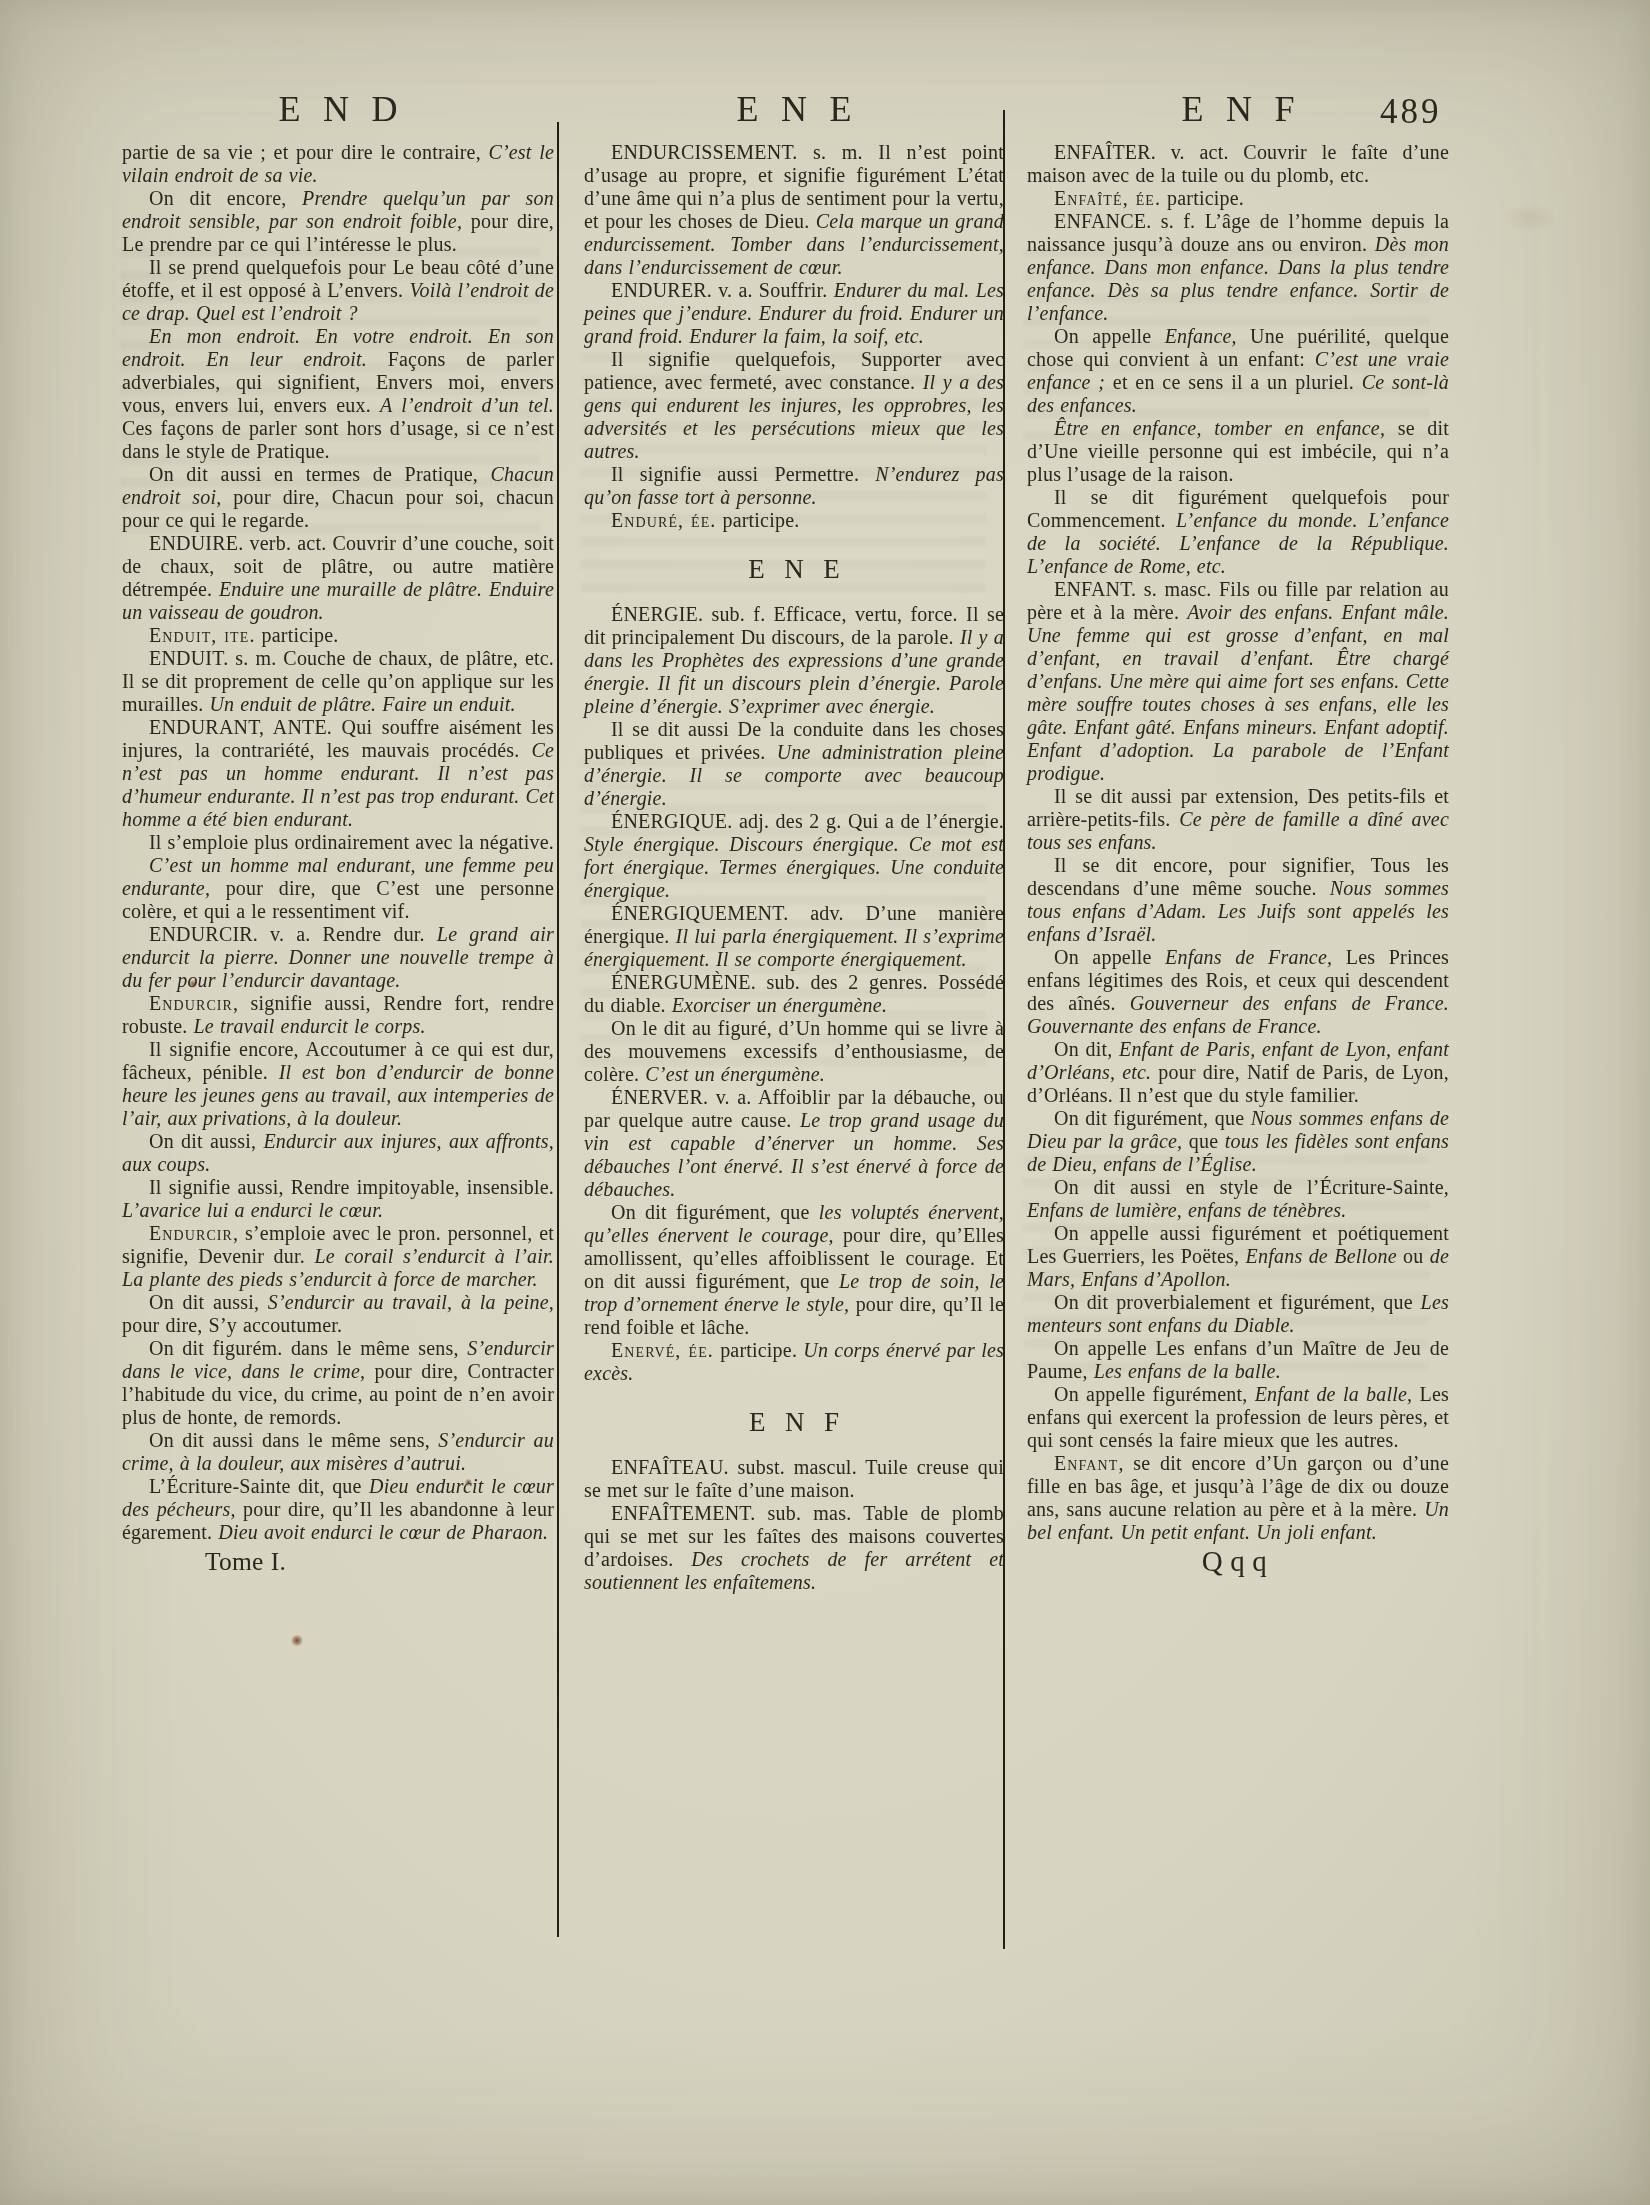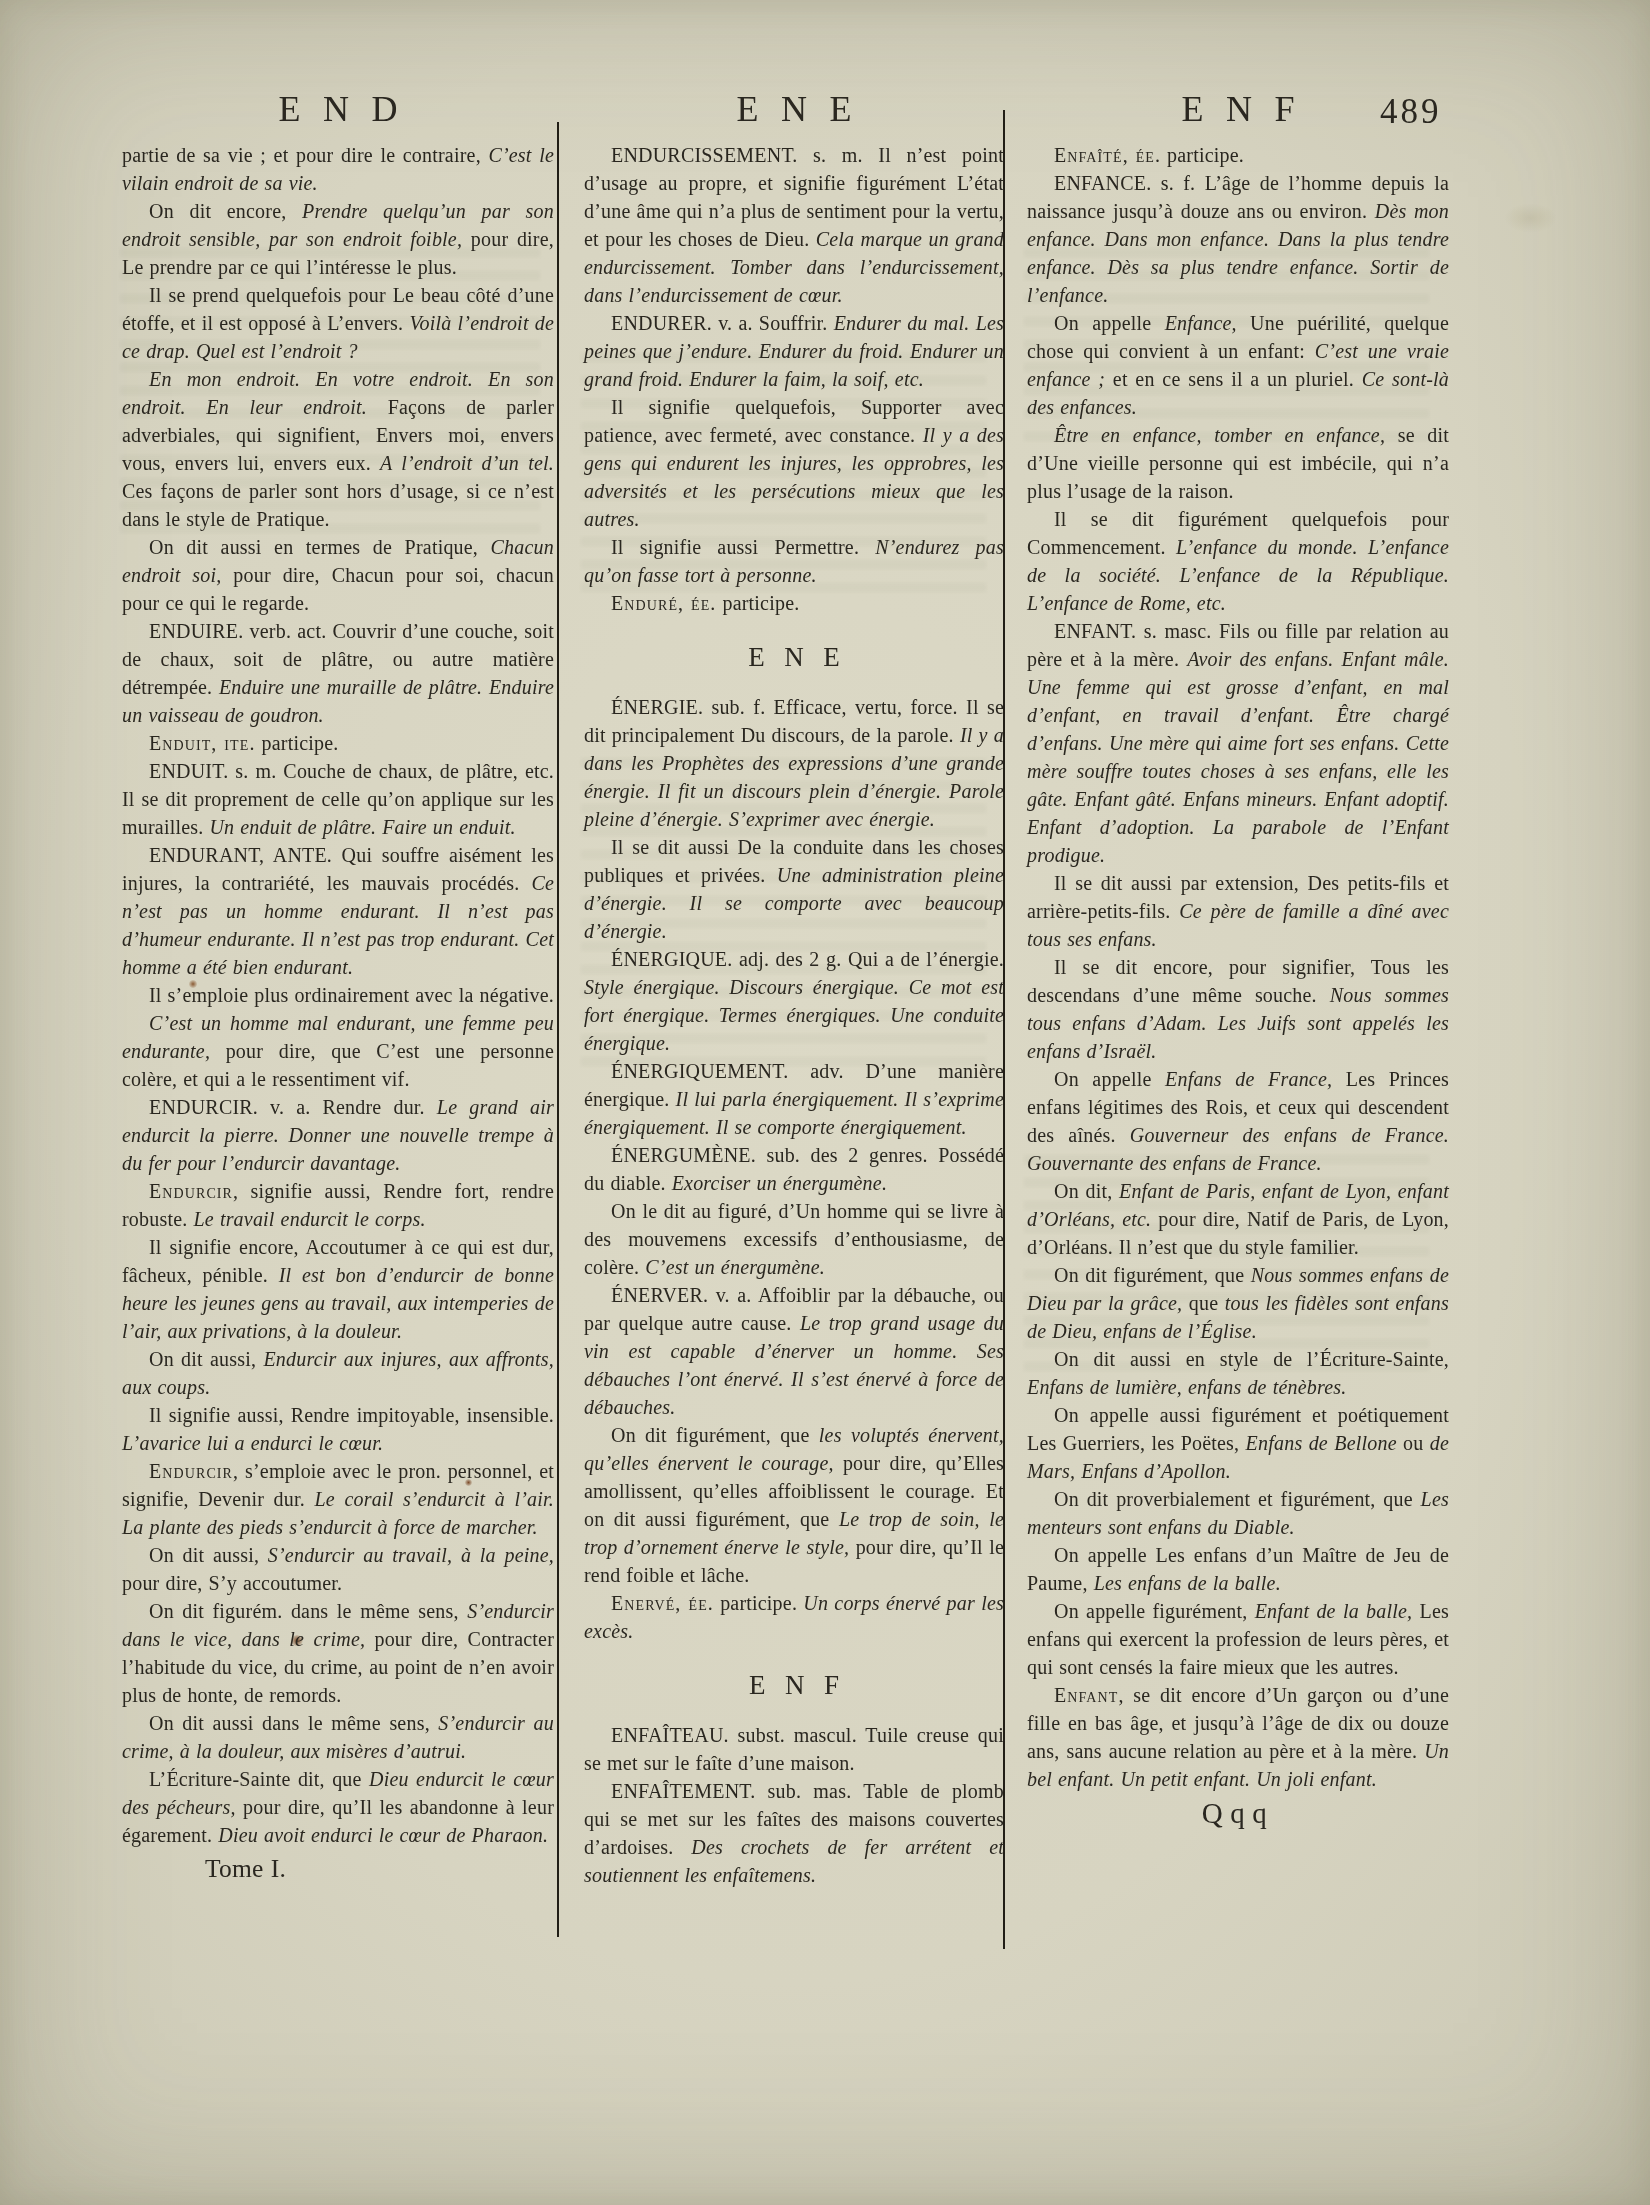--- a/index.html
+++ b/index.html
@@ -17,21 +17,21 @@
     content:"";position:absolute;inset:0;pointer-events:none;
     box-shadow:inset 0 0 165px rgba(90,85,60,.28), inset 0 0 30px rgba(120,115,85,.18);
   }
   .column{position:absolute;top:90px;margin-left:8px;}
   .col-head{
     font-size:36px;line-height:39px;text-align:center;
     letter-spacing:22.5px;margin-left:22.5px;margin-bottom:12px;
     font-weight:normal;
   }
   .col-body{
-    font-size:20px;line-height:28px;text-align:justify;
+    font-size:20px;line-height:23px;text-align:justify;
     letter-spacing:0.2px;word-spacing:0.8px;
   }
   .col-body p{margin:0;text-indent:27px;}
   .col-body p.noindent{text-indent:0;}
   .it{font-style:italic;}
   .sc{font-variant:small-caps;letter-spacing:1.1px;}
   .section-head{
     text-align:center;font-size:27px;letter-spacing:19.5px;margin-left:19.5px;
     padding:25.5px 0 22.5px 0;
   }
@@ -132,20 +132,21 @@
         <p><span class="sc">Enervé, ée.</span><span class="re"> participe. </span><span class="it">Un corps énervé par les excès.</span></p>
         <div class="section-head">ENF</div>
         <p><span class="re">ENFAÎTEAU. subst. mascul. Tuile creuse qui se met sur le faîte d’une maison.</span></p>
         <p><span class="re">ENFAÎTEMENT. sub. mas. Table de plomb qui se met sur les faîtes des maisons couvertes d’ardoises. </span><span class="it">Des crochets de fer arrétent et soutiennent les enfaîtemens.</span></p>
       </div>
   </div>
 
   <div class="column" style="left:1019px;width:422px;">
     <div class="col-head">ENF</div>
     <div class="col-body">
+        <p><span class="re">ENFAÎTER. v. act. Couvrir le faîte d’une maison avec de la tuile ou du plomb, etc.</span></p>
         <p><span class="sc">Enfaîté, ée.</span><span class="re"> participe.</span></p>
         <p><span class="re">ENFANCE. s. f. L’âge de l’homme depuis la naissance jusqu’à douze ans ou environ. </span><span class="it">Dès mon enfance. Dans mon enfance. Dans la plus tendre enfance. Dès sa plus tendre enfance. Sortir de l’enfance.</span></p>
         <p><span class="re">On appelle </span><span class="it">Enfance, </span><span class="re">Une puérilité, quelque chose qui convient à un enfant: </span><span class="it">C’est une vraie enfance ; </span><span class="re">et en ce sens il a un pluriel. </span><span class="it">Ce sont-là des enfances.</span></p>
         <p><span class="it">Être en enfance, tomber en enfance, </span><span class="re">se dit d’Une vieille personne qui est imbécile, qui n’a plus l’usage de la raison.</span></p>
         <p><span class="re">Il se dit figurément quelquefois pour Commencement. </span><span class="it">L’enfance du monde. L’enfance de la société. L’enfance de la République. L’enfance de Rome, etc.</span></p>
         <p><span class="re">ENFANT. s. masc. Fils ou fille par relation au père et à la mère. </span><span class="it">Avoir des enfans. Enfant mâle. Une femme qui est grosse d’enfant, en mal d’enfant, en travail d’enfant. Être chargé d’enfans. Une mère qui aime fort ses enfans. Cette mère souffre toutes choses à ses enfans, elle les gâte. Enfant gâté. Enfans mineurs. Enfant adoptif. Enfant d’adoption. La parabole de l’Enfant prodigue.</span></p>
         <p><span class="re">Il se dit aussi par extension, Des petits-fils et arrière-petits-fils. </span><span class="it">Ce père de famille a dîné avec tous ses enfans.</span></p>
         <p><span class="re">Il se dit encore, pour signifier, Tous les descendans d’une même souche. </span><span class="it">Nous sommes tous enfans d’Adam. Les Juifs sont appelés les enfans d’Israël.</span></p>
         <p><span class="re">On appelle </span><span class="it">Enfans de France, </span><span class="re">Les Princes enfans légitimes des Rois, et ceux qui descendent des aînés. </span><span class="it">Gouverneur des enfans de France. Gouvernante des enfans de France.</span></p>
         <p><span class="re">On dit, </span><span class="it">Enfant de Paris, enfant de Lyon, enfant d’Orléans, etc. </span><span class="re">pour dire, Natif de Paris, de Lyon, d’Orléans. Il n’est que du style familier.</span></p>

